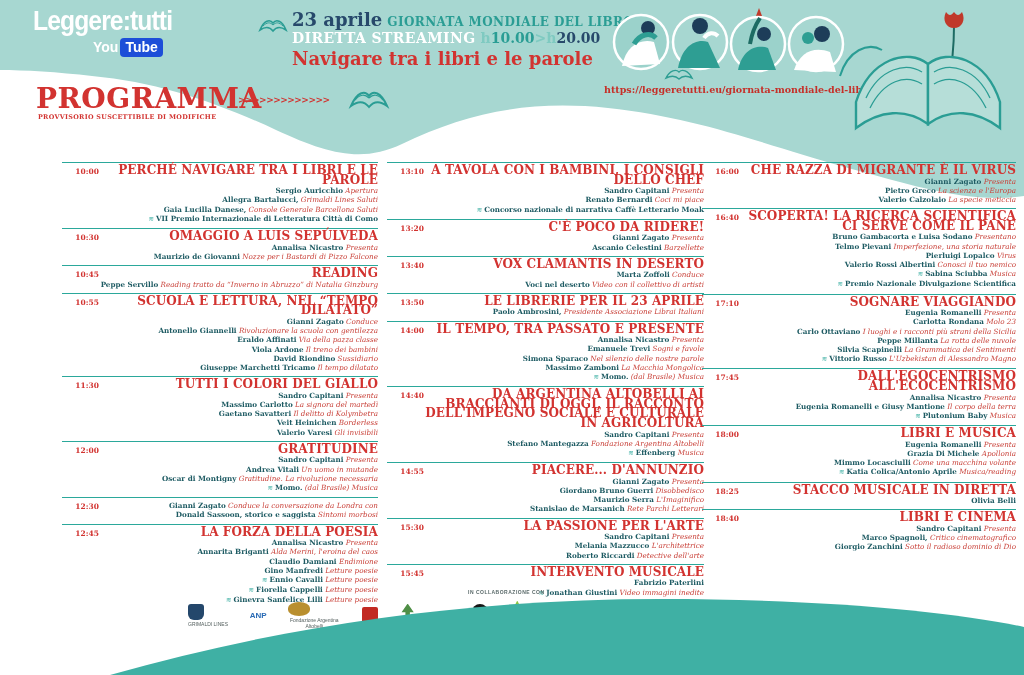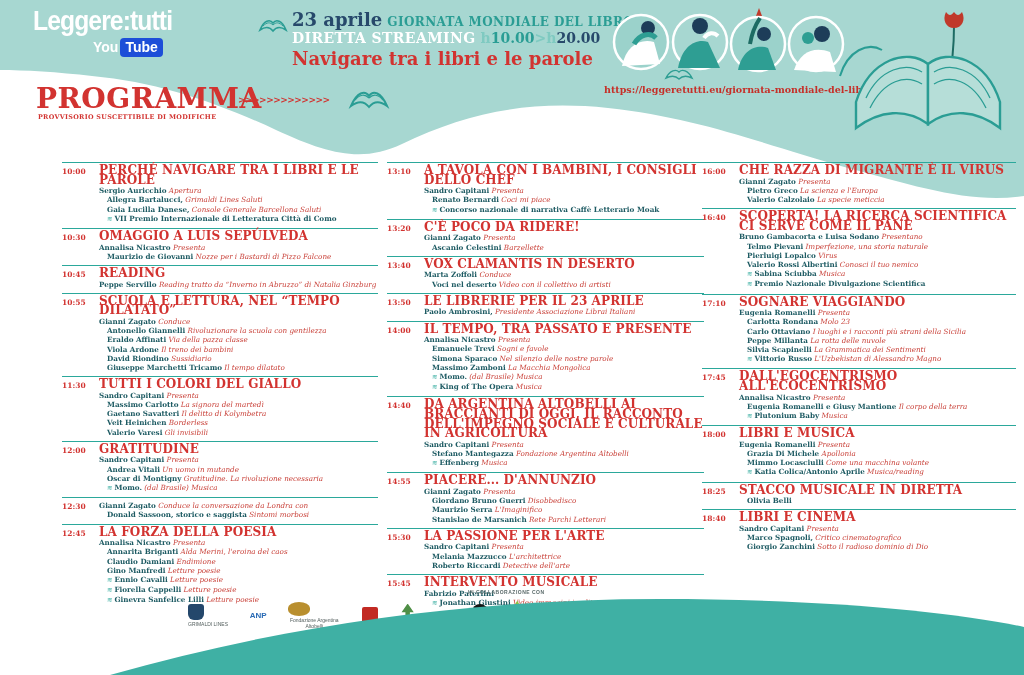--- a/index.html
+++ b/index.html
@@ -23,21 +23,21 @@
   .t-teal{color:#2a9d94;} .t-lt{color:#7fcac1;} .t-navy{color:#27496b;}
   .tagline{position:absolute;left:292px;top:48px;color:#d23330;font-weight:bold;font-size:18px;}
   .programma{position:absolute;left:36px;top:82px;color:#d23330;font-weight:bold;font-size:28px;letter-spacing:.5px;}
   .arrows{position:absolute;left:238px;top:95px;color:#d23330;font-weight:bold;font-size:9px;letter-spacing:-.5px;}
   .prog-sub{position:absolute;left:38px;top:113px;color:#d23330;font-weight:bold;font-size:6.4px;letter-spacing:.3px;}
   .url{position:absolute;left:604px;top:84px;color:#c62f28;font-weight:bold;font-size:9.5px;}
 
   
   .col{position:absolute;top:162px;}
   #col1{left:62px;width:316px;} #col2{left:387px;width:317px;} #col3{left:702px;width:314px;}
-  .entry{border-top:1.5px solid #2ba89b;display:flex;padding:3px 0 4px 0;}
+  .entry{border-top:1.5px solid #2ba89b;display:flex;padding:3px 0 4px 0;text-align:right;}
   .time{width:37px;flex:0 0 37px;color:#d23330;font-weight:bold;font-size:7.5px;padding-top:1px;}
   .ebody{flex:1;min-width:0;}
   .etitle{color:#d23330;font-weight:bold;font-size:12px;line-height:9.6px;letter-spacing:.1px;margin-bottom:1px;}
   .eline{font-size:7.2px;line-height:9.2px;}
   .eline.ind{margin-left:8px;}
   .lname{color:#1e5b63;font-weight:bold;}
   .ldetail{color:#c9423a;font-style:italic;}
   .licon{color:#2ba89b;font-size:6.5px;margin-right:2px;font-style:normal;}
 
   
@@ -249,21 +249,20 @@
       </div>
       <div class="entry">
         <div class="time">14:00</div>
         <div class="ebody">
           <div class="etitle">IL TEMPO, TRA PASSATO E PRESENTE</div>
           <div class="eline"><span class="lname">Annalisa Nicastro</span> <span class="ldetail">Presenta</span></div>
           <div class="eline ind"><span class="lname">Emanuele Trevi</span> <span class="ldetail">Sogni e favole</span></div>
           <div class="eline ind"><span class="lname">Simona Sparaco</span> <span class="ldetail">Nel silenzio delle nostre parole</span></div>
           <div class="eline ind"><span class="lname">Massimo Zamboni</span> <span class="ldetail">La Macchia Mongolica</span></div>
           <div class="eline ind"><span class="licon">≋</span><span class="lname">Momo.</span> <span class="ldetail">(dal Brasile) Musica</span></div>
-          <div class="eline ind"><span class="licon">≋</span><span class="lname">King of The Opera</span> <span class="ldetail">Musica</span></div>
         </div>
       </div>
       <div class="entry">
         <div class="time">14:40</div>
         <div class="ebody">
           <div class="etitle">DA ARGENTINA ALTOBELLI AI BRACCIANTI DI OGGI, IL RACCONTO DELL'IMPEGNO SOCIALE E CULTURALE IN AGRICOLTURA</div>
           <div class="eline"><span class="lname">Sandro Capitani</span> <span class="ldetail">Presenta</span></div>
           <div class="eline ind"><span class="lname">Stefano Mantegazza</span> <span class="ldetail">Fondazione Argentina Altobelli</span></div>
           <div class="eline ind"><span class="licon">≋</span><span class="lname">Effenberg</span> <span class="ldetail">Musica</span></div>
         </div>

